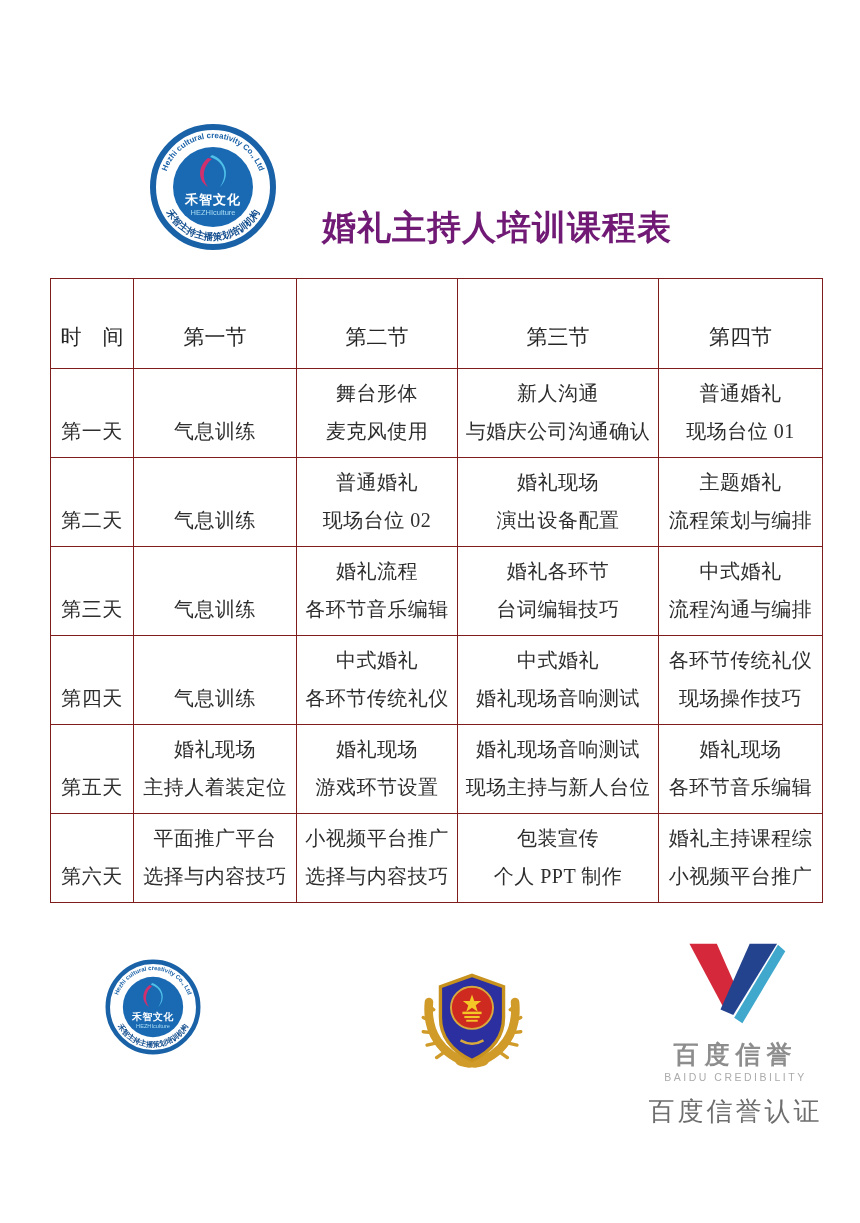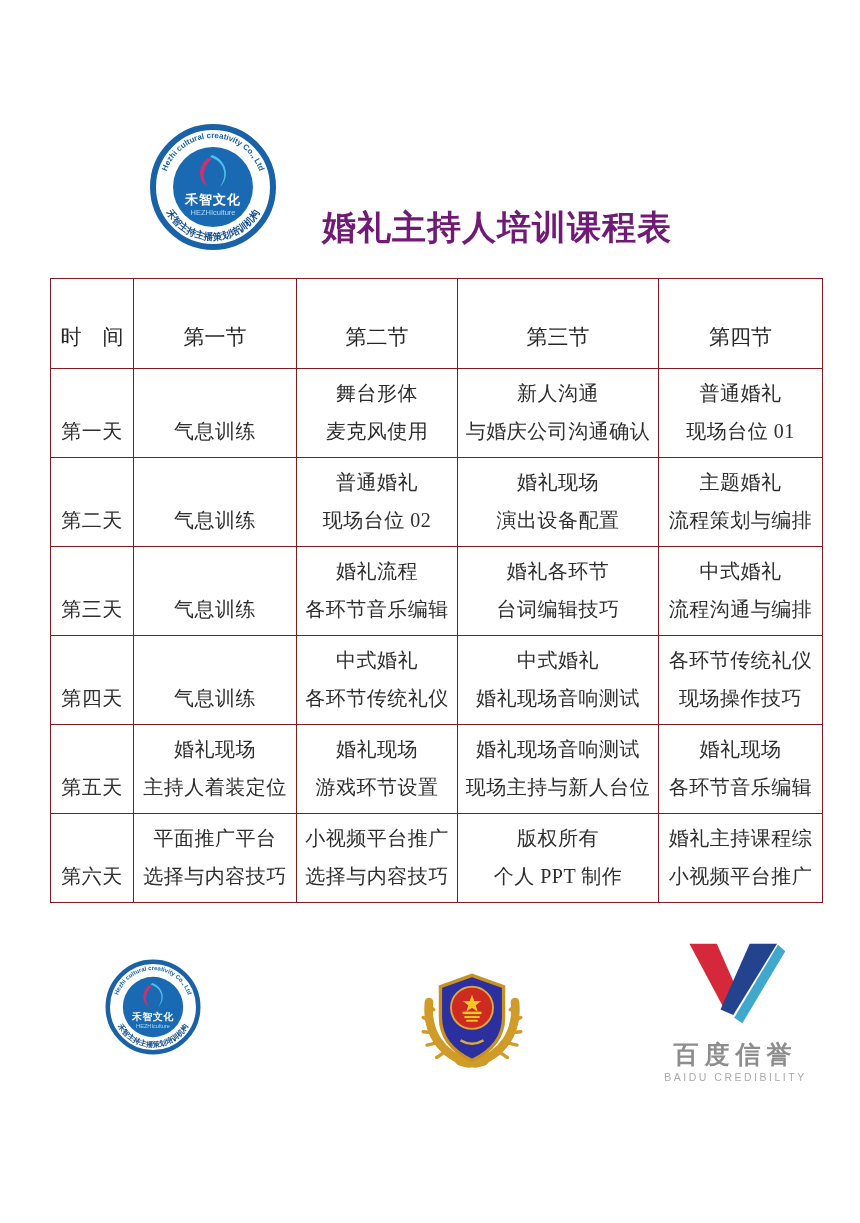--- a/index.html
+++ b/index.html
@@ -287,21 +287,21 @@
             </div>
           </td>
         <td>
             <div class="cell">
               <div class="ln">小视频平台推广</div>
               <div class="ln">选择与内容技巧</div>
             </div>
           </td>
         <td>
             <div class="cell">
-              <div class="ln">版权所有</div>
+              <div class="ln">包装宣传</div>
               <div class="ln">个人 PPT 制作</div>
             </div>
           </td>
         <td>
             <div class="cell">
               <div class="ln">婚礼主持课程综</div>
               <div class="ln">小视频平台推广</div>
             </div>
           </td>
       </tr>
@@ -345,15 +345,16 @@
 
 
   <div class="baidu-block">
     <svg class="baidu-v" viewBox="0 0 118 92">
       <polygon points="8,2 38,2 60,52 46,73" fill="#d5283b"></polygon>
       <polygon points="74,2 104,2 56,80 42,74" fill="#24438f"></polygon>
       <polygon points="105,3 113,10 66,89 57,83" fill="#3fa8cc"></polygon>
     </svg>
     <div class="baidu-title">百度信誉</div>
     <div class="baidu-sub">BAIDU CREDIBILITY</div>
+    <div class="baidu-cert">百度信誉认证</div>
   </div>
 
 </div>
 
 </body></html>

